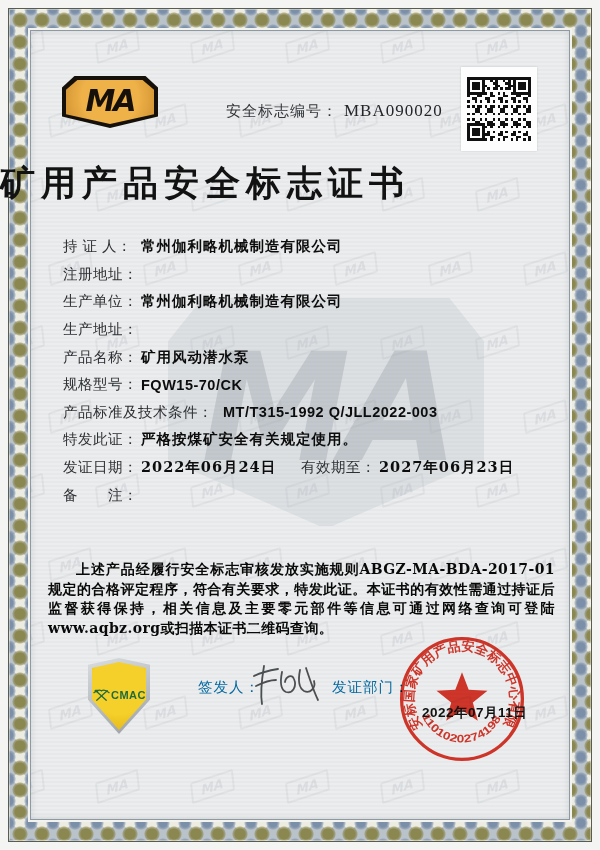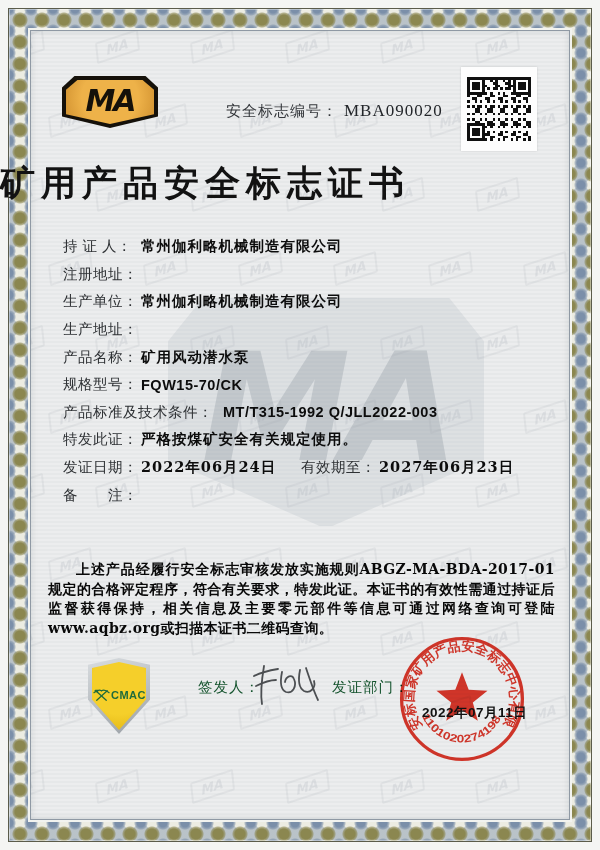--- a/index.html
+++ b/index.html
@@ -109,21 +109,21 @@
     background:linear-gradient(160deg,#d9dde0,#9aa0a6);
   }
   .cmac-in{
     position:absolute;inset:4px;
     clip-path:polygon(50% 0,100% 9%,100% 55%,50% 100%,0 55%,0 9%);
     background:radial-gradient(circle at 50% 35%, #f5cf2a 55%, #e0b313 100%);
     display:flex;flex-direction:row;align-items:center;justify-content:center;
   }
   .cmac-label{font:700 11px "Liberation Sans", sans-serif;color:#1f6b3c;letter-spacing:.5px;margin-top:-2px;}
   .issuer-label,.dept-label{
-    position:absolute;z-index:3;font-size:14.5px;color:#14532d;letter-spacing:1px;white-space:nowrap;
+    position:absolute;z-index:3;font-size:14.5px;color:#0369a1;letter-spacing:1px;white-space:nowrap;
   }
   .issuer-label{left:198px;top:678px;}
   .dept-label{left:332px;top:678px;}
   .signature{position:absolute;left:248px;top:660px;width:74px;height:52px;z-index:4;}
   
   .stamp{position:absolute;left:398px;top:635px;width:128px;height:128px;z-index:5;mix-blend-mode:multiply;opacity:.93;}
   .stamp-date{
     position:absolute;left:406px;top:704px;width:120px;z-index:6;
     font:700 13.5px "Liberation Sans", sans-serif;color:#111;letter-spacing:.5px;padding-left:16px;
   }

